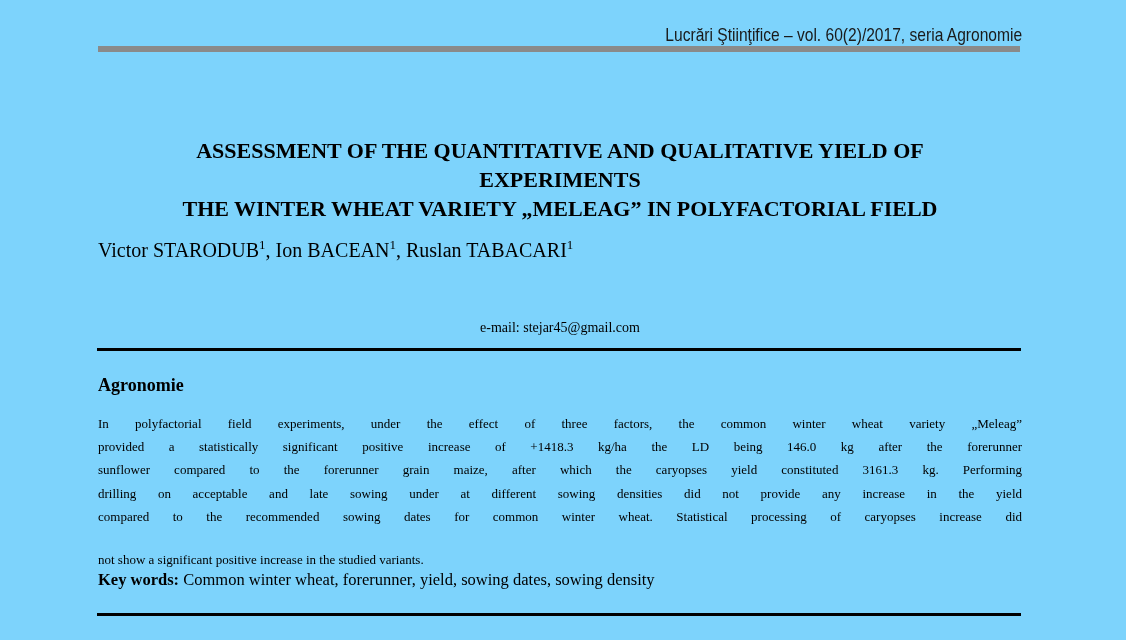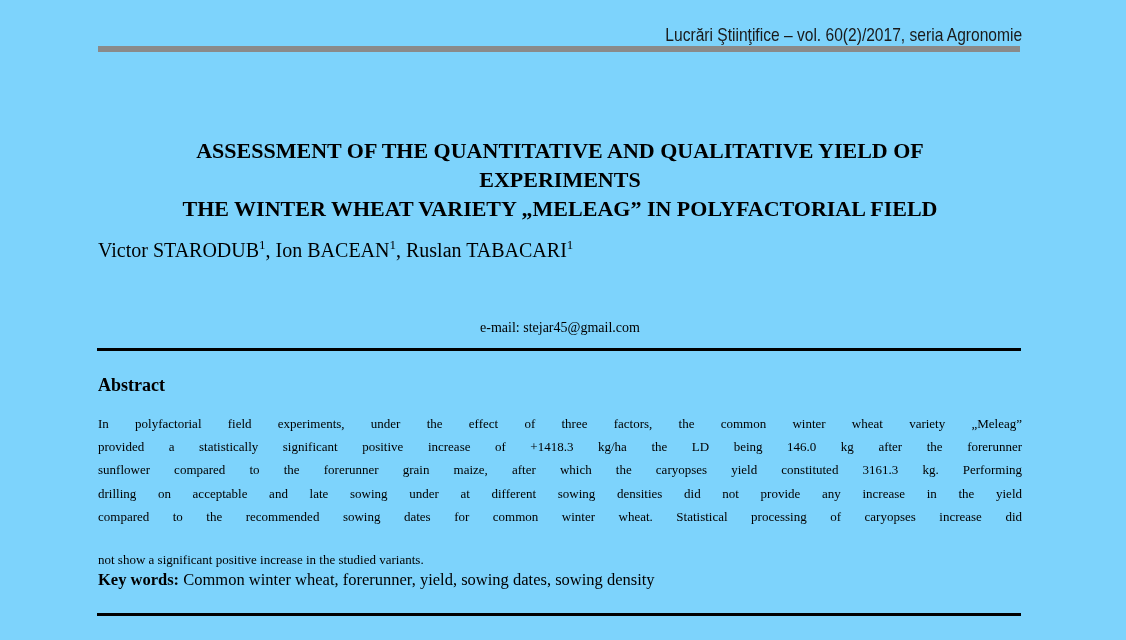--- a/index.html
+++ b/index.html
@@ -132,21 +132,21 @@
     <div>EXPERIMENTS</div>
     <div>THE WINTER WHEAT VARIETY „MELEAG” IN POLYFACTORIAL FIELD</div>
   </div>
 
   <div class="authors"><span>Victor STARODUB</span><sup>1</sup><span>, </span><span>Ion BACEAN</span><sup>1</sup><span>, </span><span>Ruslan TABACARI</span><sup>1</sup></div>
 
   <div class="email">e-mail: stejar45@gmail.com</div>
 
   <div class="rule rule-top"></div>
 
-  <div class="abstract-heading">Abstract</div>
+  <div class="abstract-heading">Agronomie</div>
 
   <div class="abstract-body">
     <div class="line">In polyfactorial field experiments, under the effect of three factors, the common winter wheat variety „Meleag”</div>
     <div class="line">provided a statistically significant positive increase of +1418.3 kg/ha the LD being 146.0 kg after the forerunner</div>
     <div class="line">sunflower compared to the forerunner grain maize, after which the caryopses yield constituted 3161.3 kg. Performing</div>
     <div class="line">drilling on acceptable and late sowing under at different sowing densities did not provide any increase in the yield</div>
     <div class="line">compared to the recommended sowing dates for common winter wheat. Statistical processing of caryopses increase did</div>
     <div class="line last">not show a significant positive increase in the studied variants.</div>
   </div>
 

